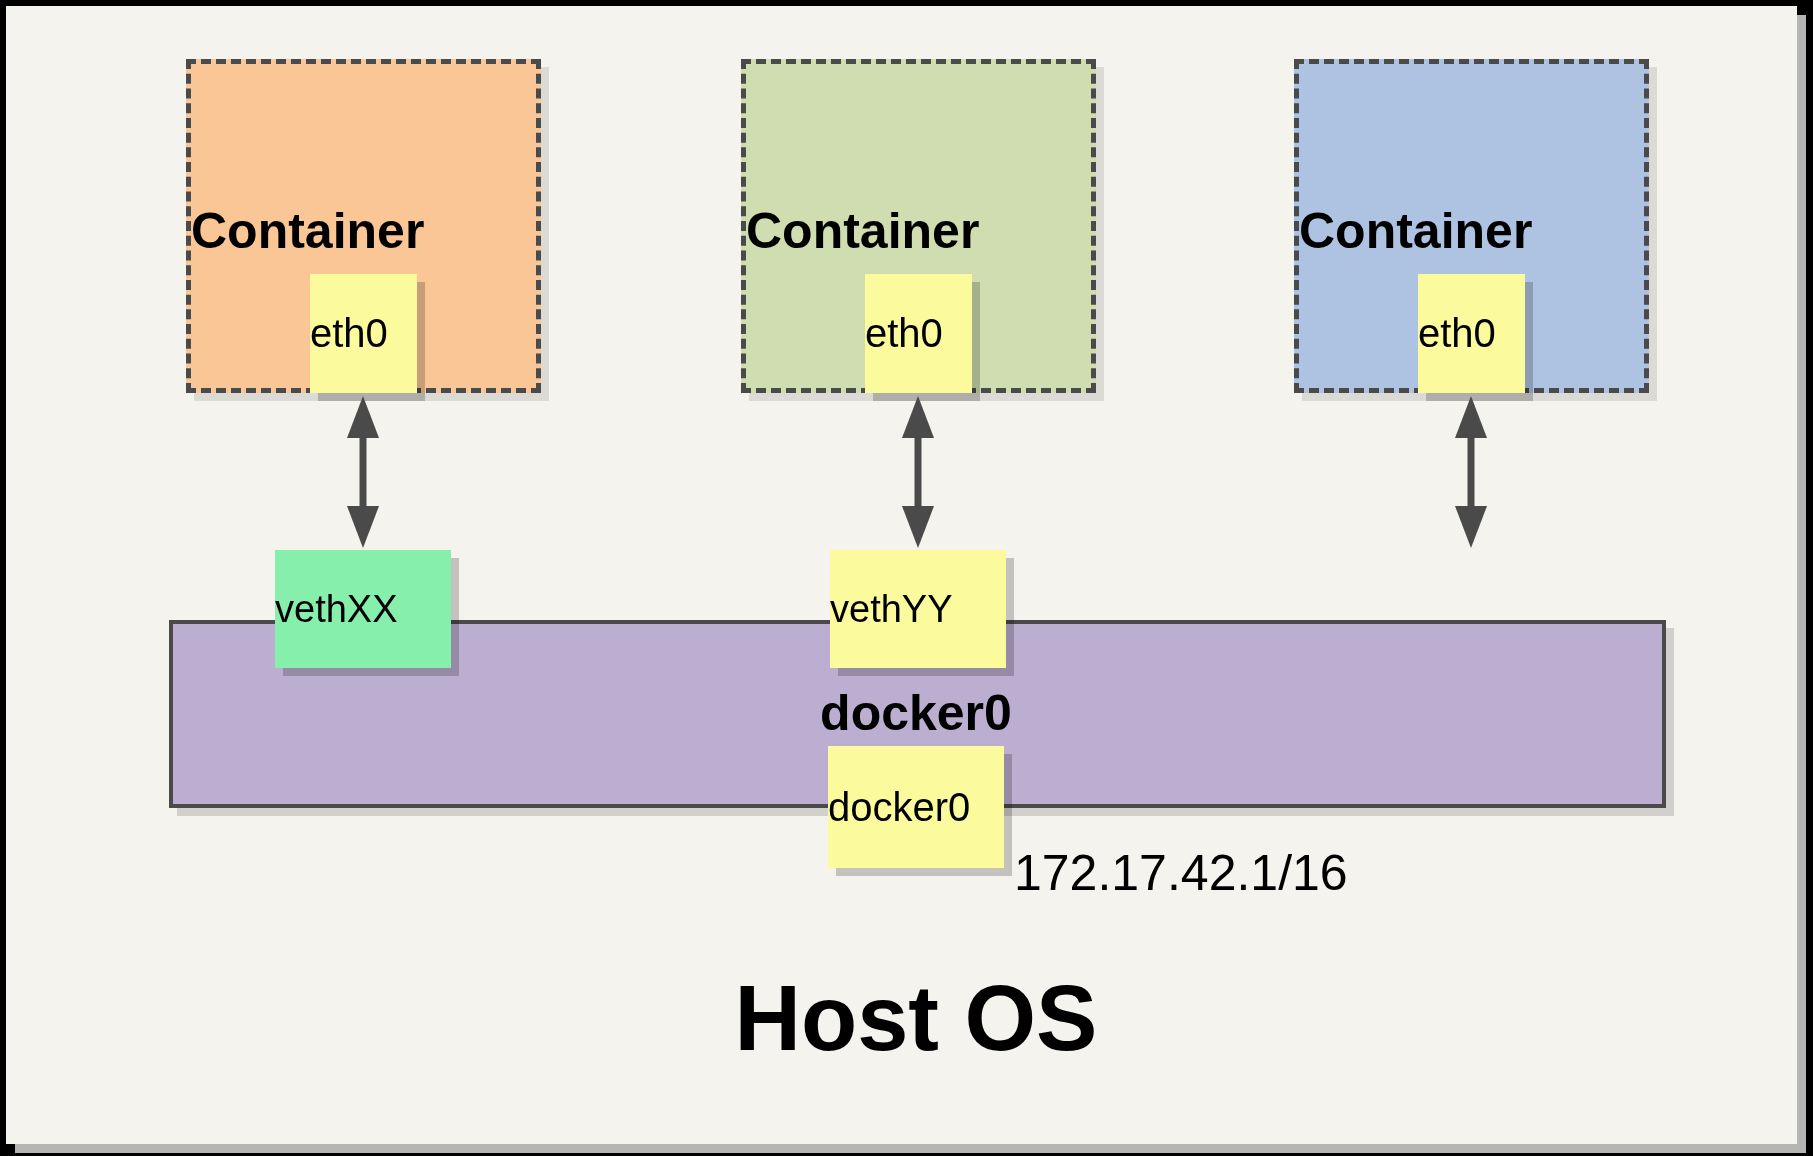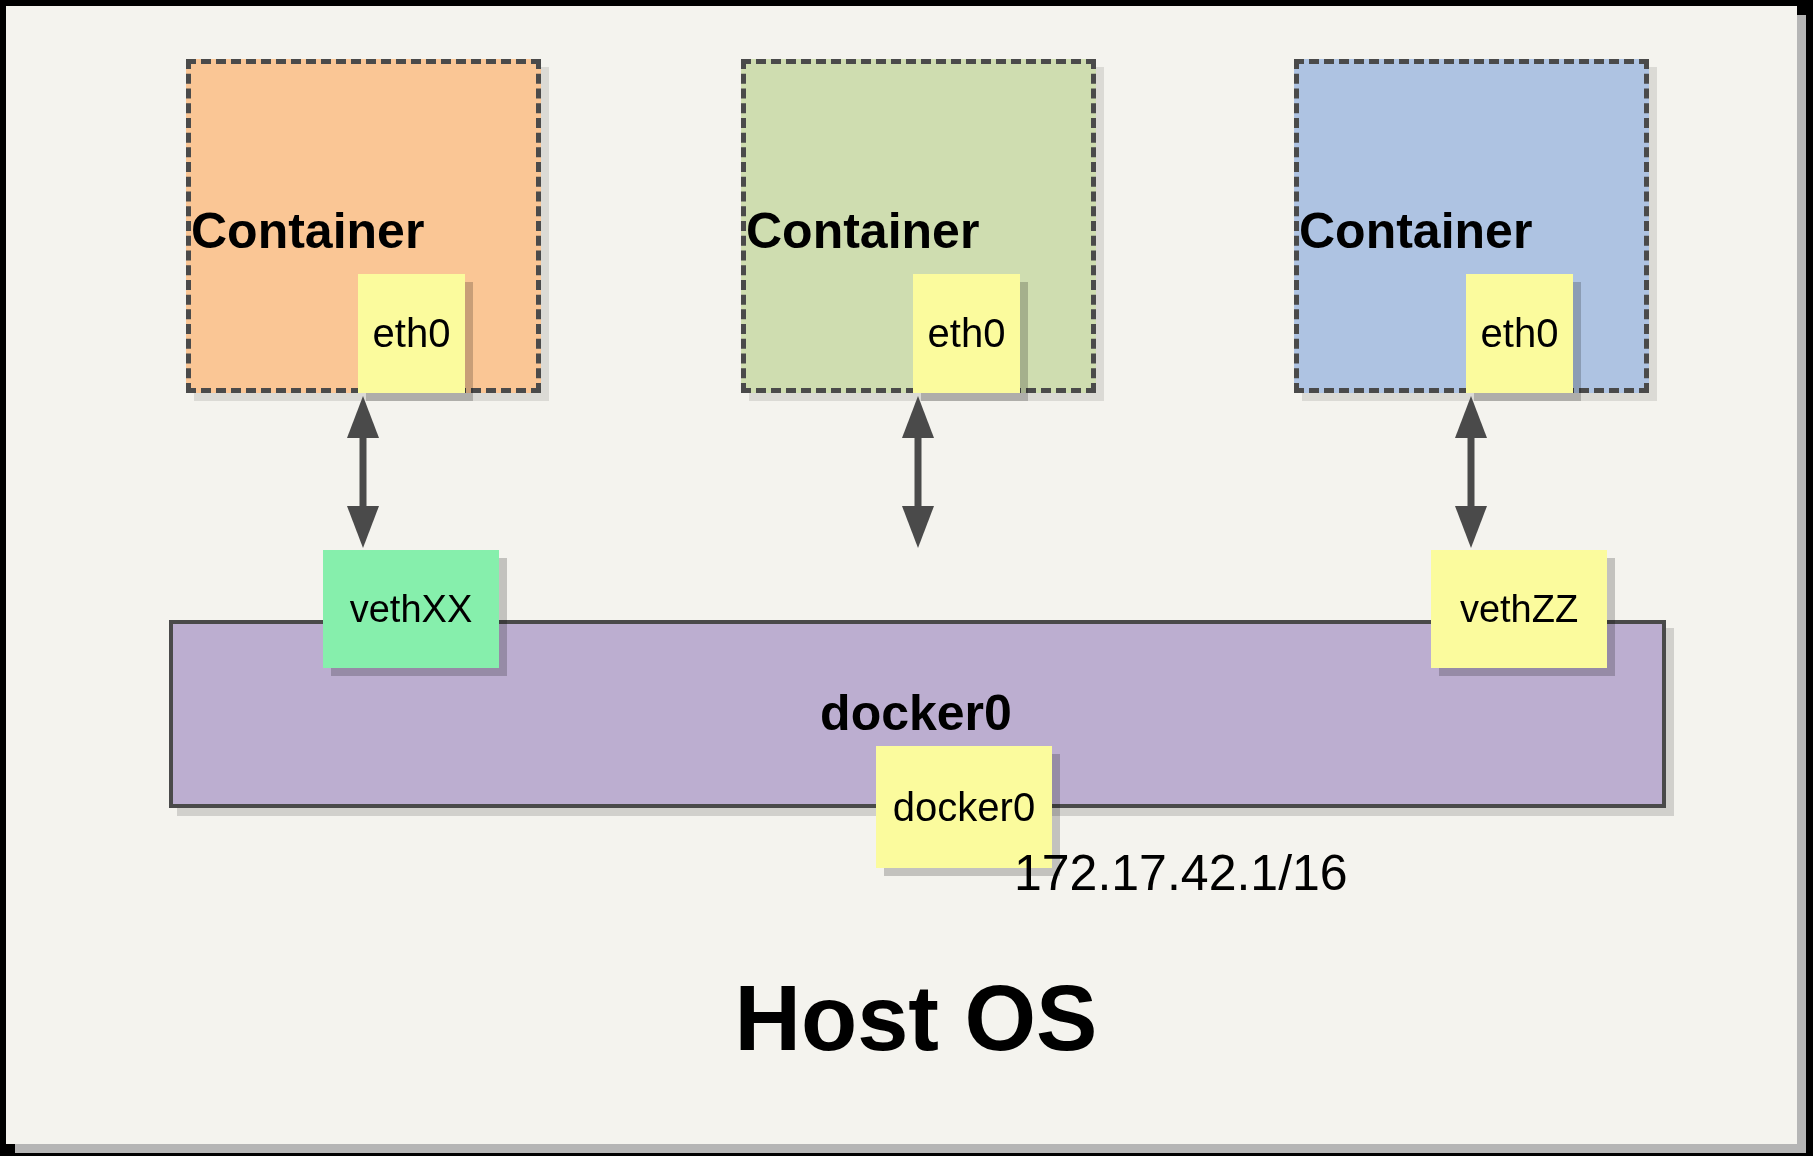--- a/index.html
+++ b/index.html
@@ -26,24 +26,23 @@
     box-shadow:8px 8px 0 rgba(0,0,0,0.10);
   }
   .container-box .container-label{
     position:absolute;left:0;right:0;top:140px;
     font-size:50px;font-weight:bold;
     line-height:1.1;
   }
   
   .note{
     position:absolute;
-    display:flex;align-items:center;justify-content:center;
+    display:flex;align-items:center;
     box-shadow:8px 8px 0 rgba(0,0,0,0.20);
     font-size:40px;
-    margin-left:48px;
   }
   .eth-note{width:107px;height:119px;left:119px;top:210px;font-size:40px;}
   .veth-note{width:176px;height:118px;top:544px;font-size:38px;}
   .docker-note{width:176px;height:122px;left:822px;top:740px;font-size:40px;}
   
   .arrow{position:absolute;top:388px;width:40px;height:156px;}
   
   .bridge-bar{
     position:absolute;left:163px;top:614px;
     width:1497px;height:188px;
@@ -109,22 +108,22 @@
     <polygon points="20,2 4,44 36,44" fill="#4A4A4A"></polygon>
     <polygon points="20,154 4,112 36,112" fill="#4A4A4A"></polygon>
   </svg>
 
   <div class="bridge-bar" style="background-color: rgb(188, 174, 208);"></div>
   <div class="bridge-title">docker0</div>
 
   <div class="note veth-note" style="left: 269px; background-color: #86efac;">
     <span>vethXX</span>
   </div>
-  <div class="note veth-note" style="left: 1377px; background-color: rgb(251, 251, 157);">
-    <span>vethZZ</span>
+  <div class="note veth-note" style="left: 824px; background-color: rgb(251, 251, 157);">
+    <span>vethYY</span>
   </div>
 
   <div class="note docker-note" style="background-color: rgb(251, 251, 157);">
     <span>docker0</span>
   </div>
 
   <div class="ip-text">172.17.42.1/16</div>
 
   <div class="host-label">Host OS</div>
 

